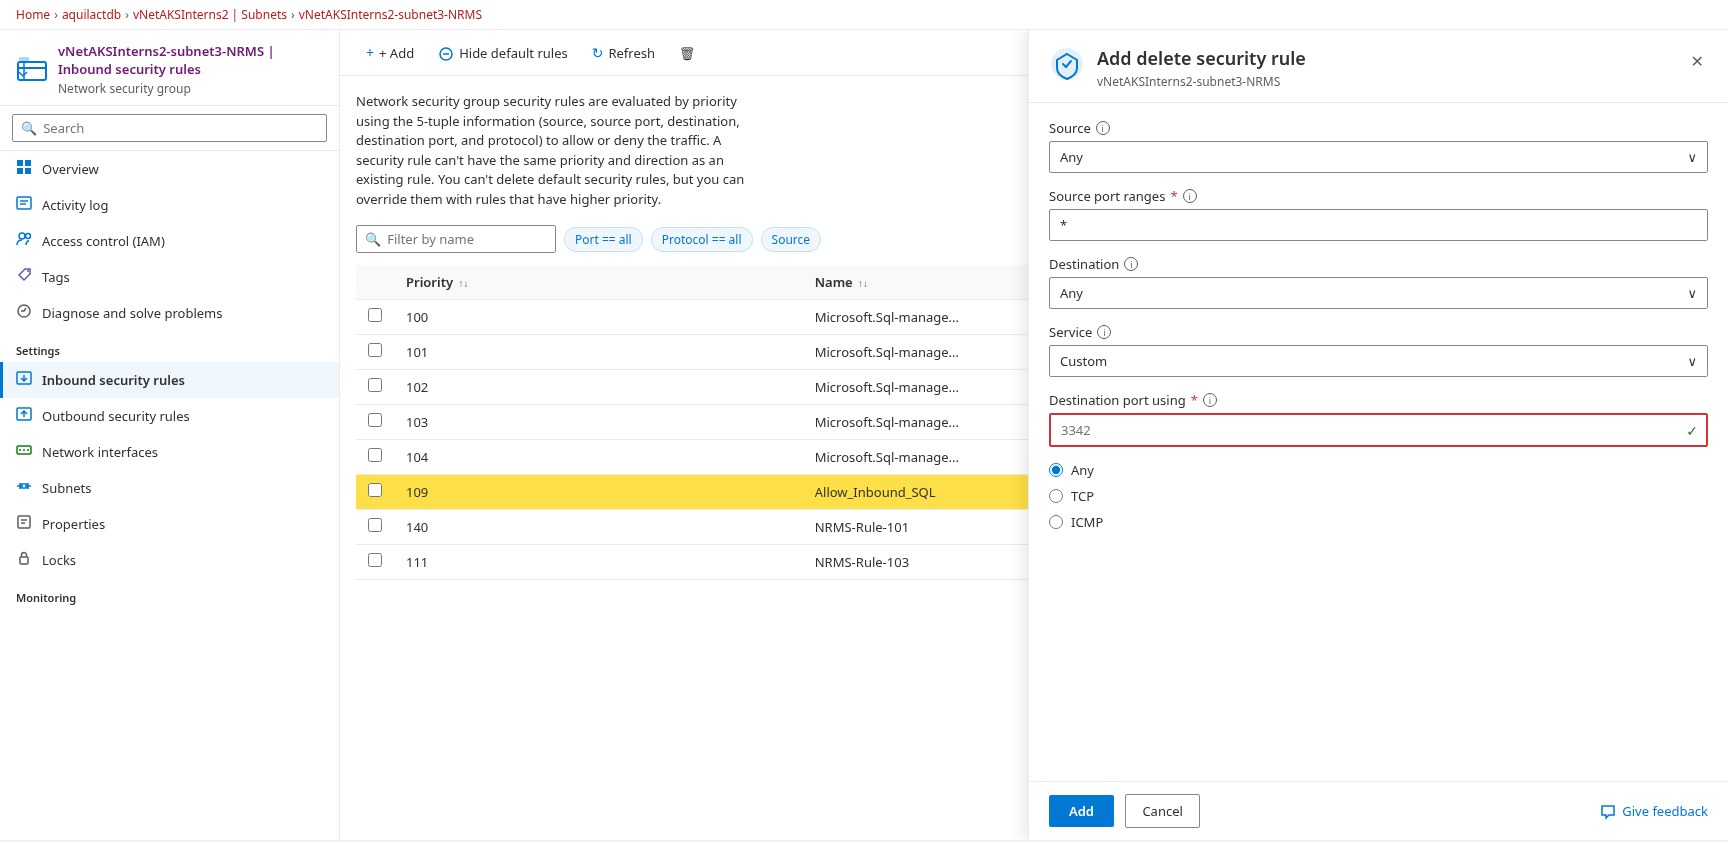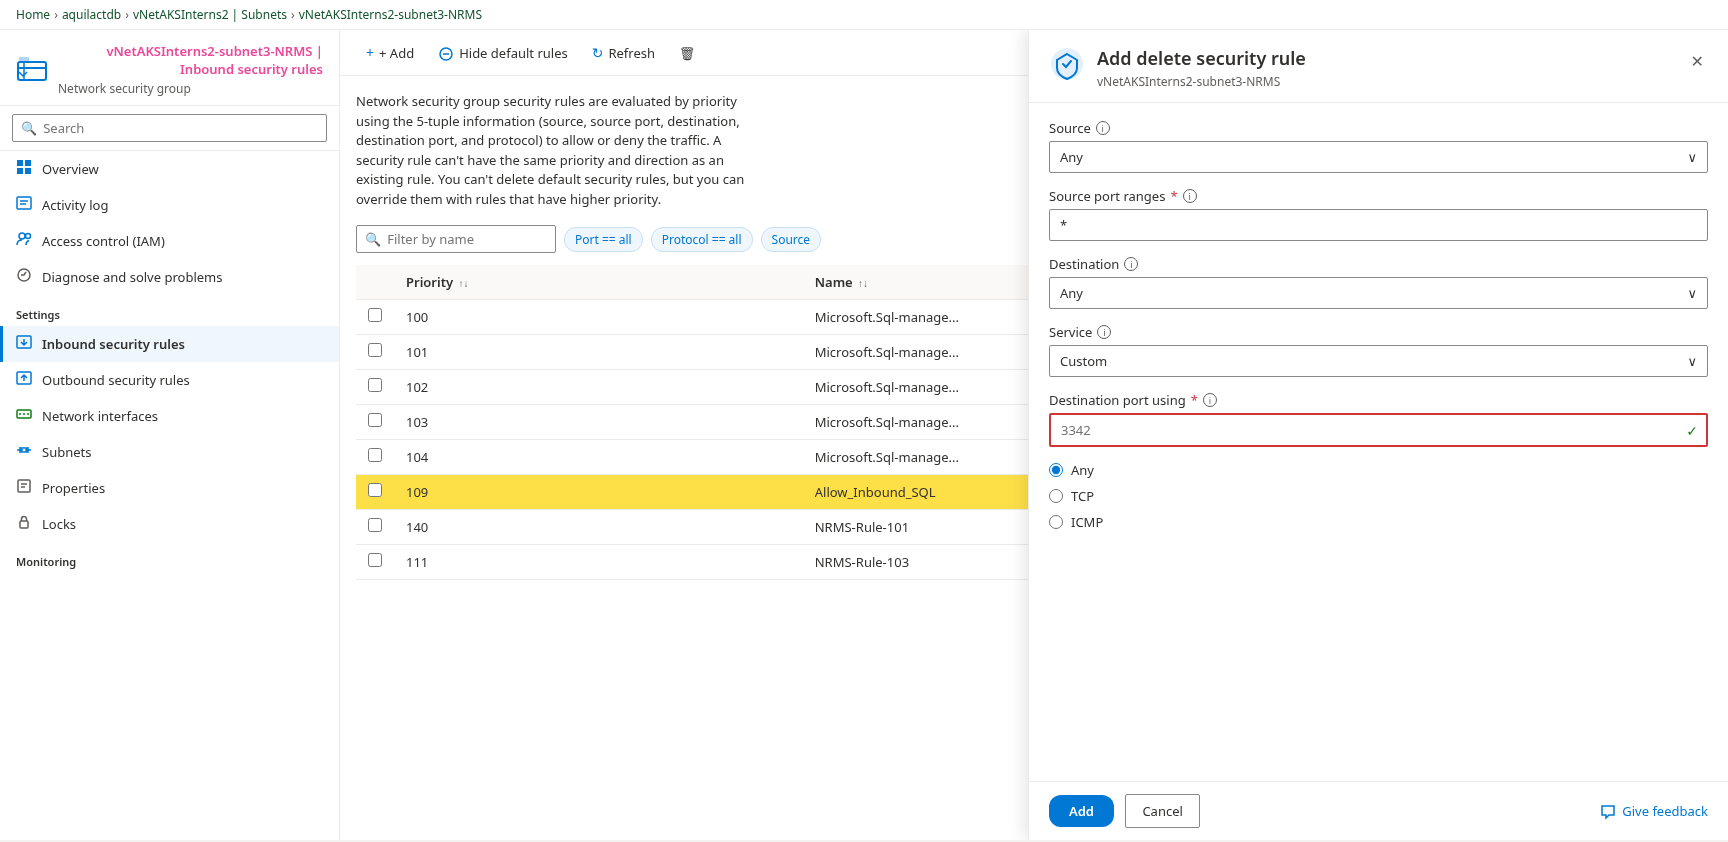--- a/index.html
+++ b/index.html
@@ -10,21 +10,21 @@
       background: #fff;
       padding: 6px 16px;
       font-size: 12px;
       color: #0078d4;
       border-bottom: 1px solid #edebe9;
       display: flex;
       align-items: center;
       gap: 4px;
     }
     .breadcrumb span { color: #605e5c; }
-    .breadcrumb a { color: #14532d; text-decoration: none; cursor: pointer; }
+    .breadcrumb a { color: #b91c1c; text-decoration: none; cursor: pointer; }
 
     
     .main-layout {
       display: flex;
       height: calc(842px - 32px);
       background: #fff;
     }
 
     
     .sidebar {
@@ -50,22 +50,21 @@
     .page-icon {
       width: 36px;
       height: 36px;
       display: flex;
       align-items: center;
       justify-content: center;
     }
     .page-title-text {
       font-size: 18px;
       font-weight: 600;
-      color: #ec4899;
-      text-align: right;
+      color: #701a75;
     }
     .page-subtitle {
       font-size: 12px;
       color: #605e5c;
       margin-top: 2px;
     }
 
     
     .search-container {
       padding: 8px 12px;
@@ -391,21 +390,21 @@
       display: flex;
       align-items: center;
       justify-content: space-between;
       border-top: 1px solid #edebe9;
       margin-top: auto;
     }
     .btn-add {
       background: #0078d4;
       color: #fff;
       border: none;
-      border-radius: 12px;
+      border-radius: 2px;
       padding: 7px 20px;
       font-size: 13px;
       font-weight: 600;
       cursor: pointer;
     }
     .btn-cancel {
       background: #fff;
       color: #323130;
       border: 1px solid #8a8886;
       border-radius: 2px;
@@ -500,20 +499,29 @@
         <svg width="16" height="16" viewBox="0 0 16 16">
             <circle cx="6" cy="5" r="3" fill="none" stroke="#0078d4" stroke-width="1.5"></circle>
             <path d="M1 14c0-3 2-5 5-5" fill="none" stroke="#0078d4" stroke-width="1.5"></path>
             <circle cx="12" cy="5" r="2.5" fill="none" stroke="#0078d4" stroke-width="1.5"></circle>
             <path d="M10 14c0-2.5 1.5-4 3-4.5" fill="none" stroke="#0078d4" stroke-width="1.5"></path>
           </svg>
       </span>
       <span>Access control (IAM)</span>
     </div>
 
+    <div class="nav-item">
+      <span>
+        <svg width="16" height="16" viewBox="0 0 16 16">
+            <path d="M9 2H14V7L8 13L3 8Z" fill="none" stroke="#6b57a5" stroke-width="1.5"></path>
+            <circle cx="12" cy="4" r="1" fill="#6b57a5"></circle>
+          </svg>
+      </span>
+      <span>Tags</span>
+    </div>
 
     <div class="nav-item">
       <span>
         <svg width="16" height="16" viewBox="0 0 16 16">
             <circle cx="8" cy="8" r="6" fill="none" stroke="#605e5c" stroke-width="1.5"></circle>
             <path d="M5 8h3l2-3" fill="none" stroke="#605e5c" stroke-width="1.5"></path>
           </svg>
       </span>
       <span>Diagnose and solve problems</span>
     </div>

